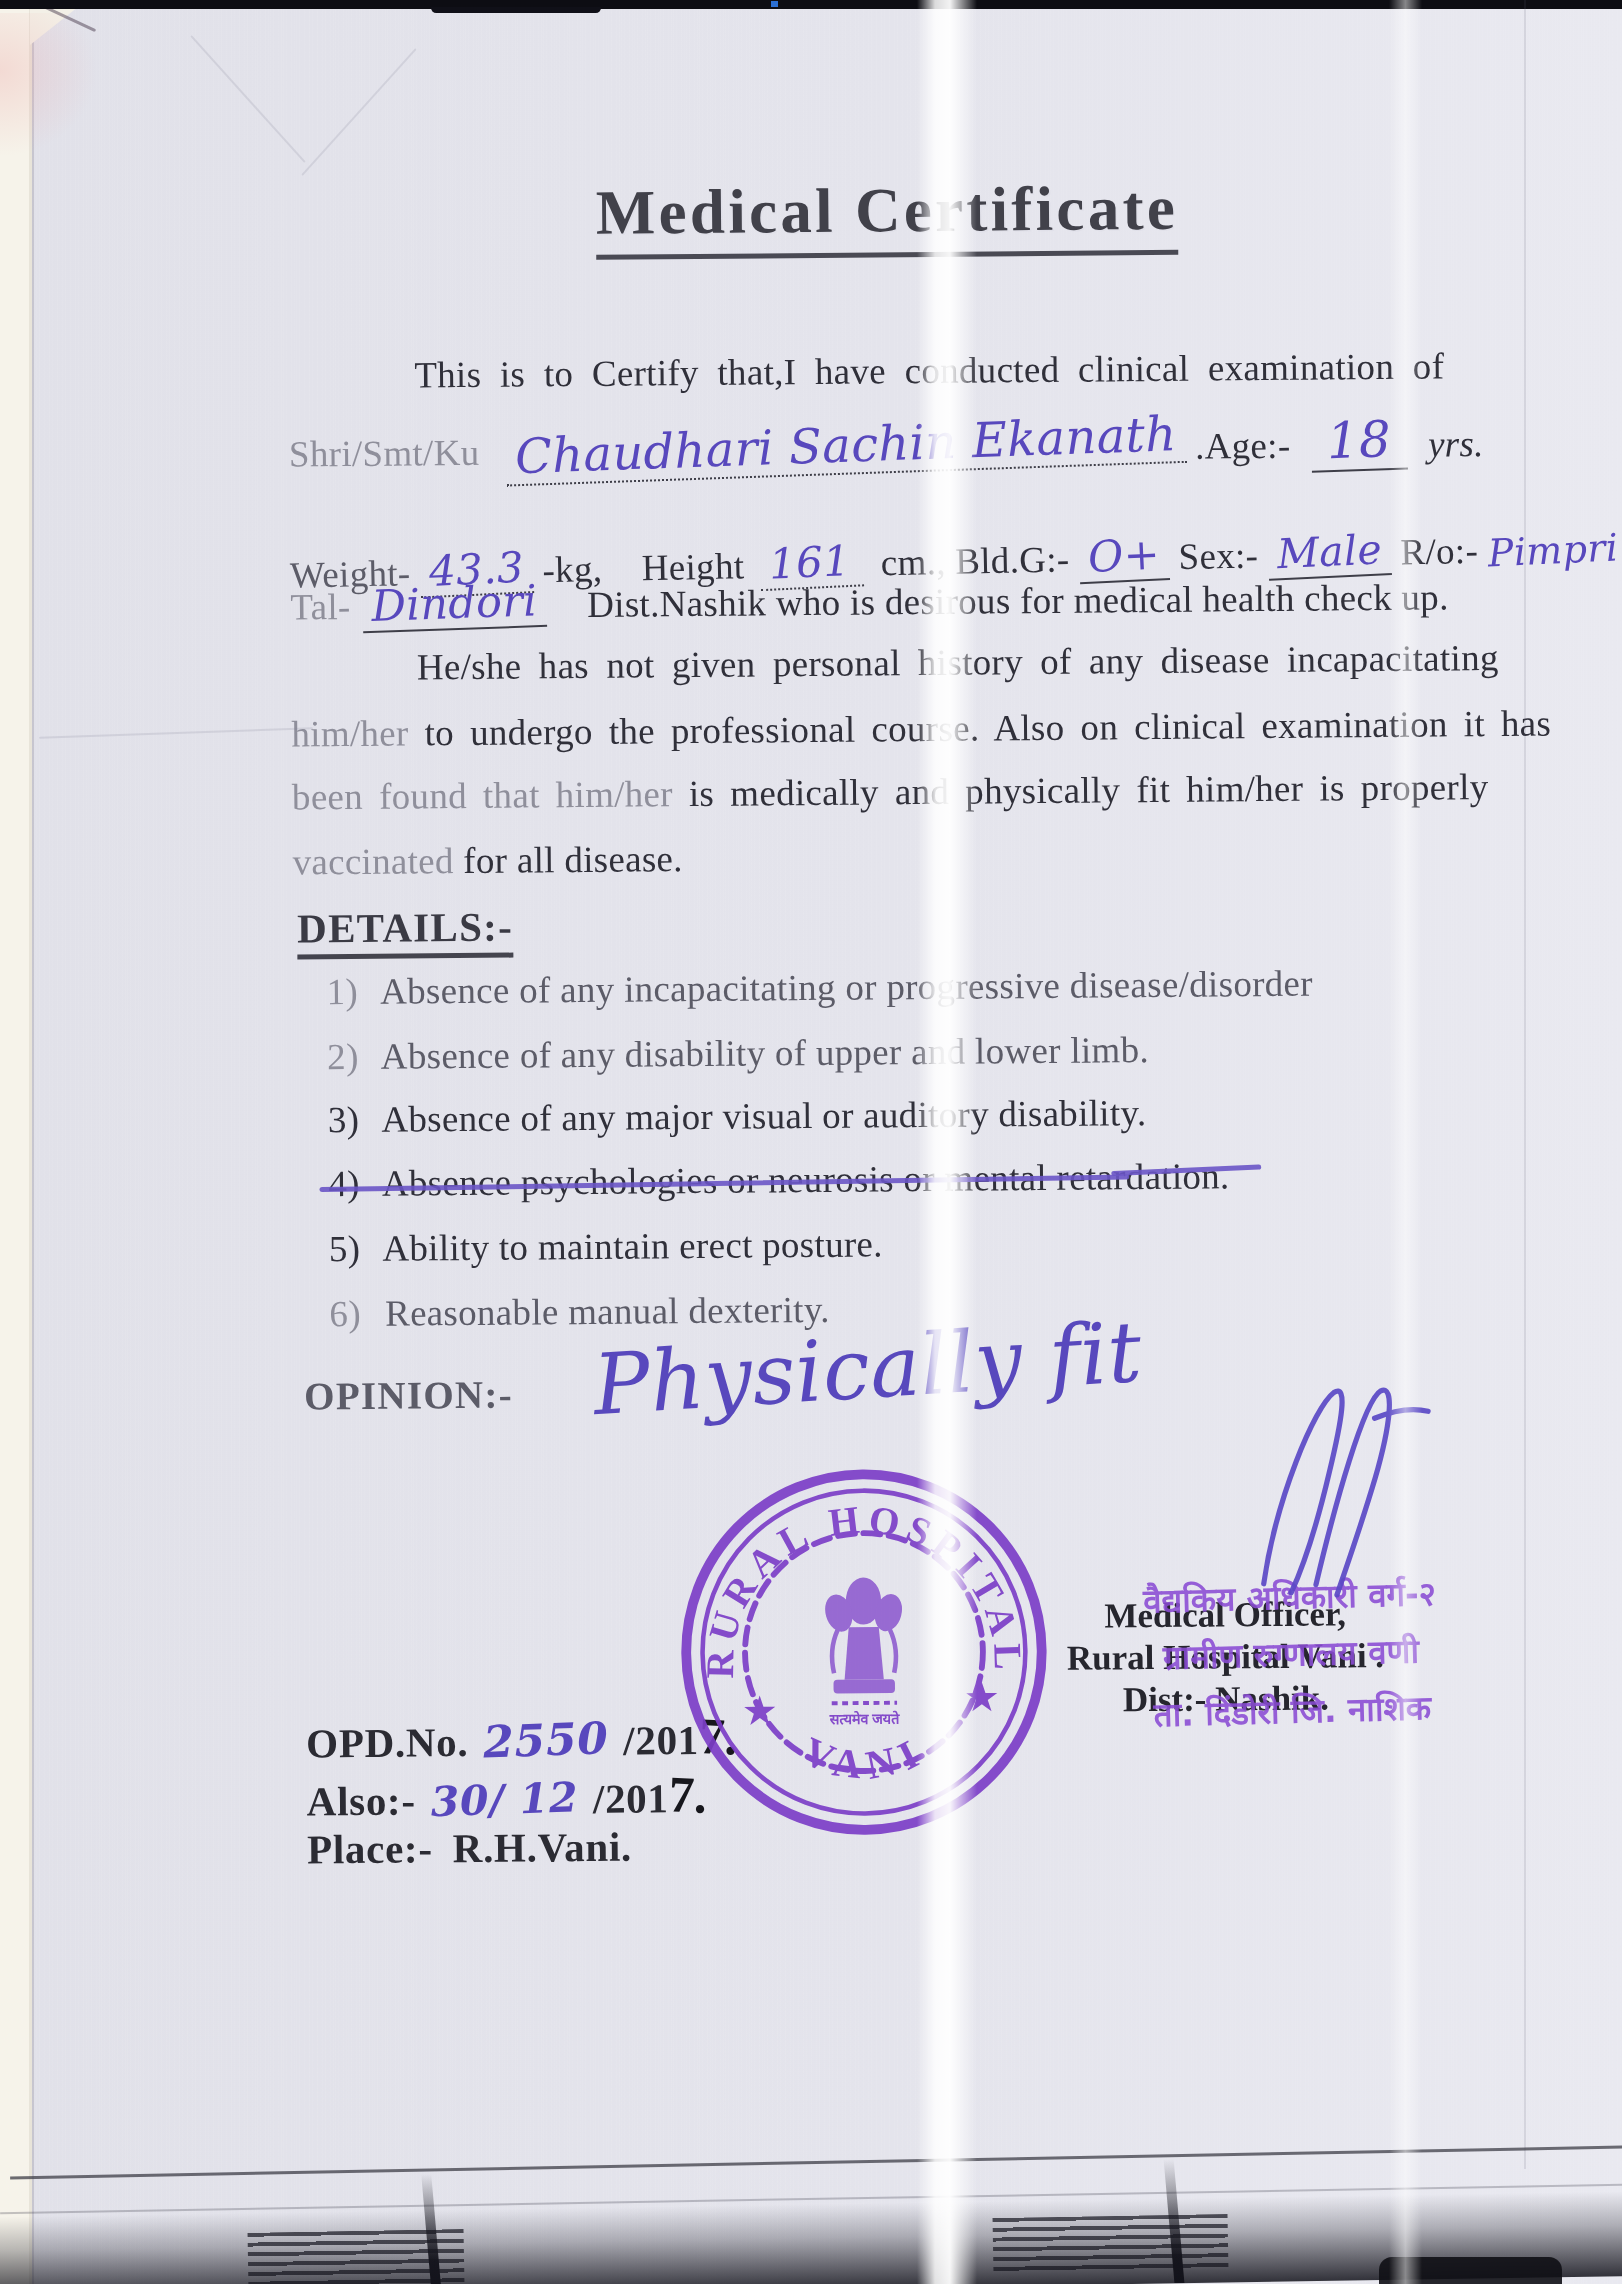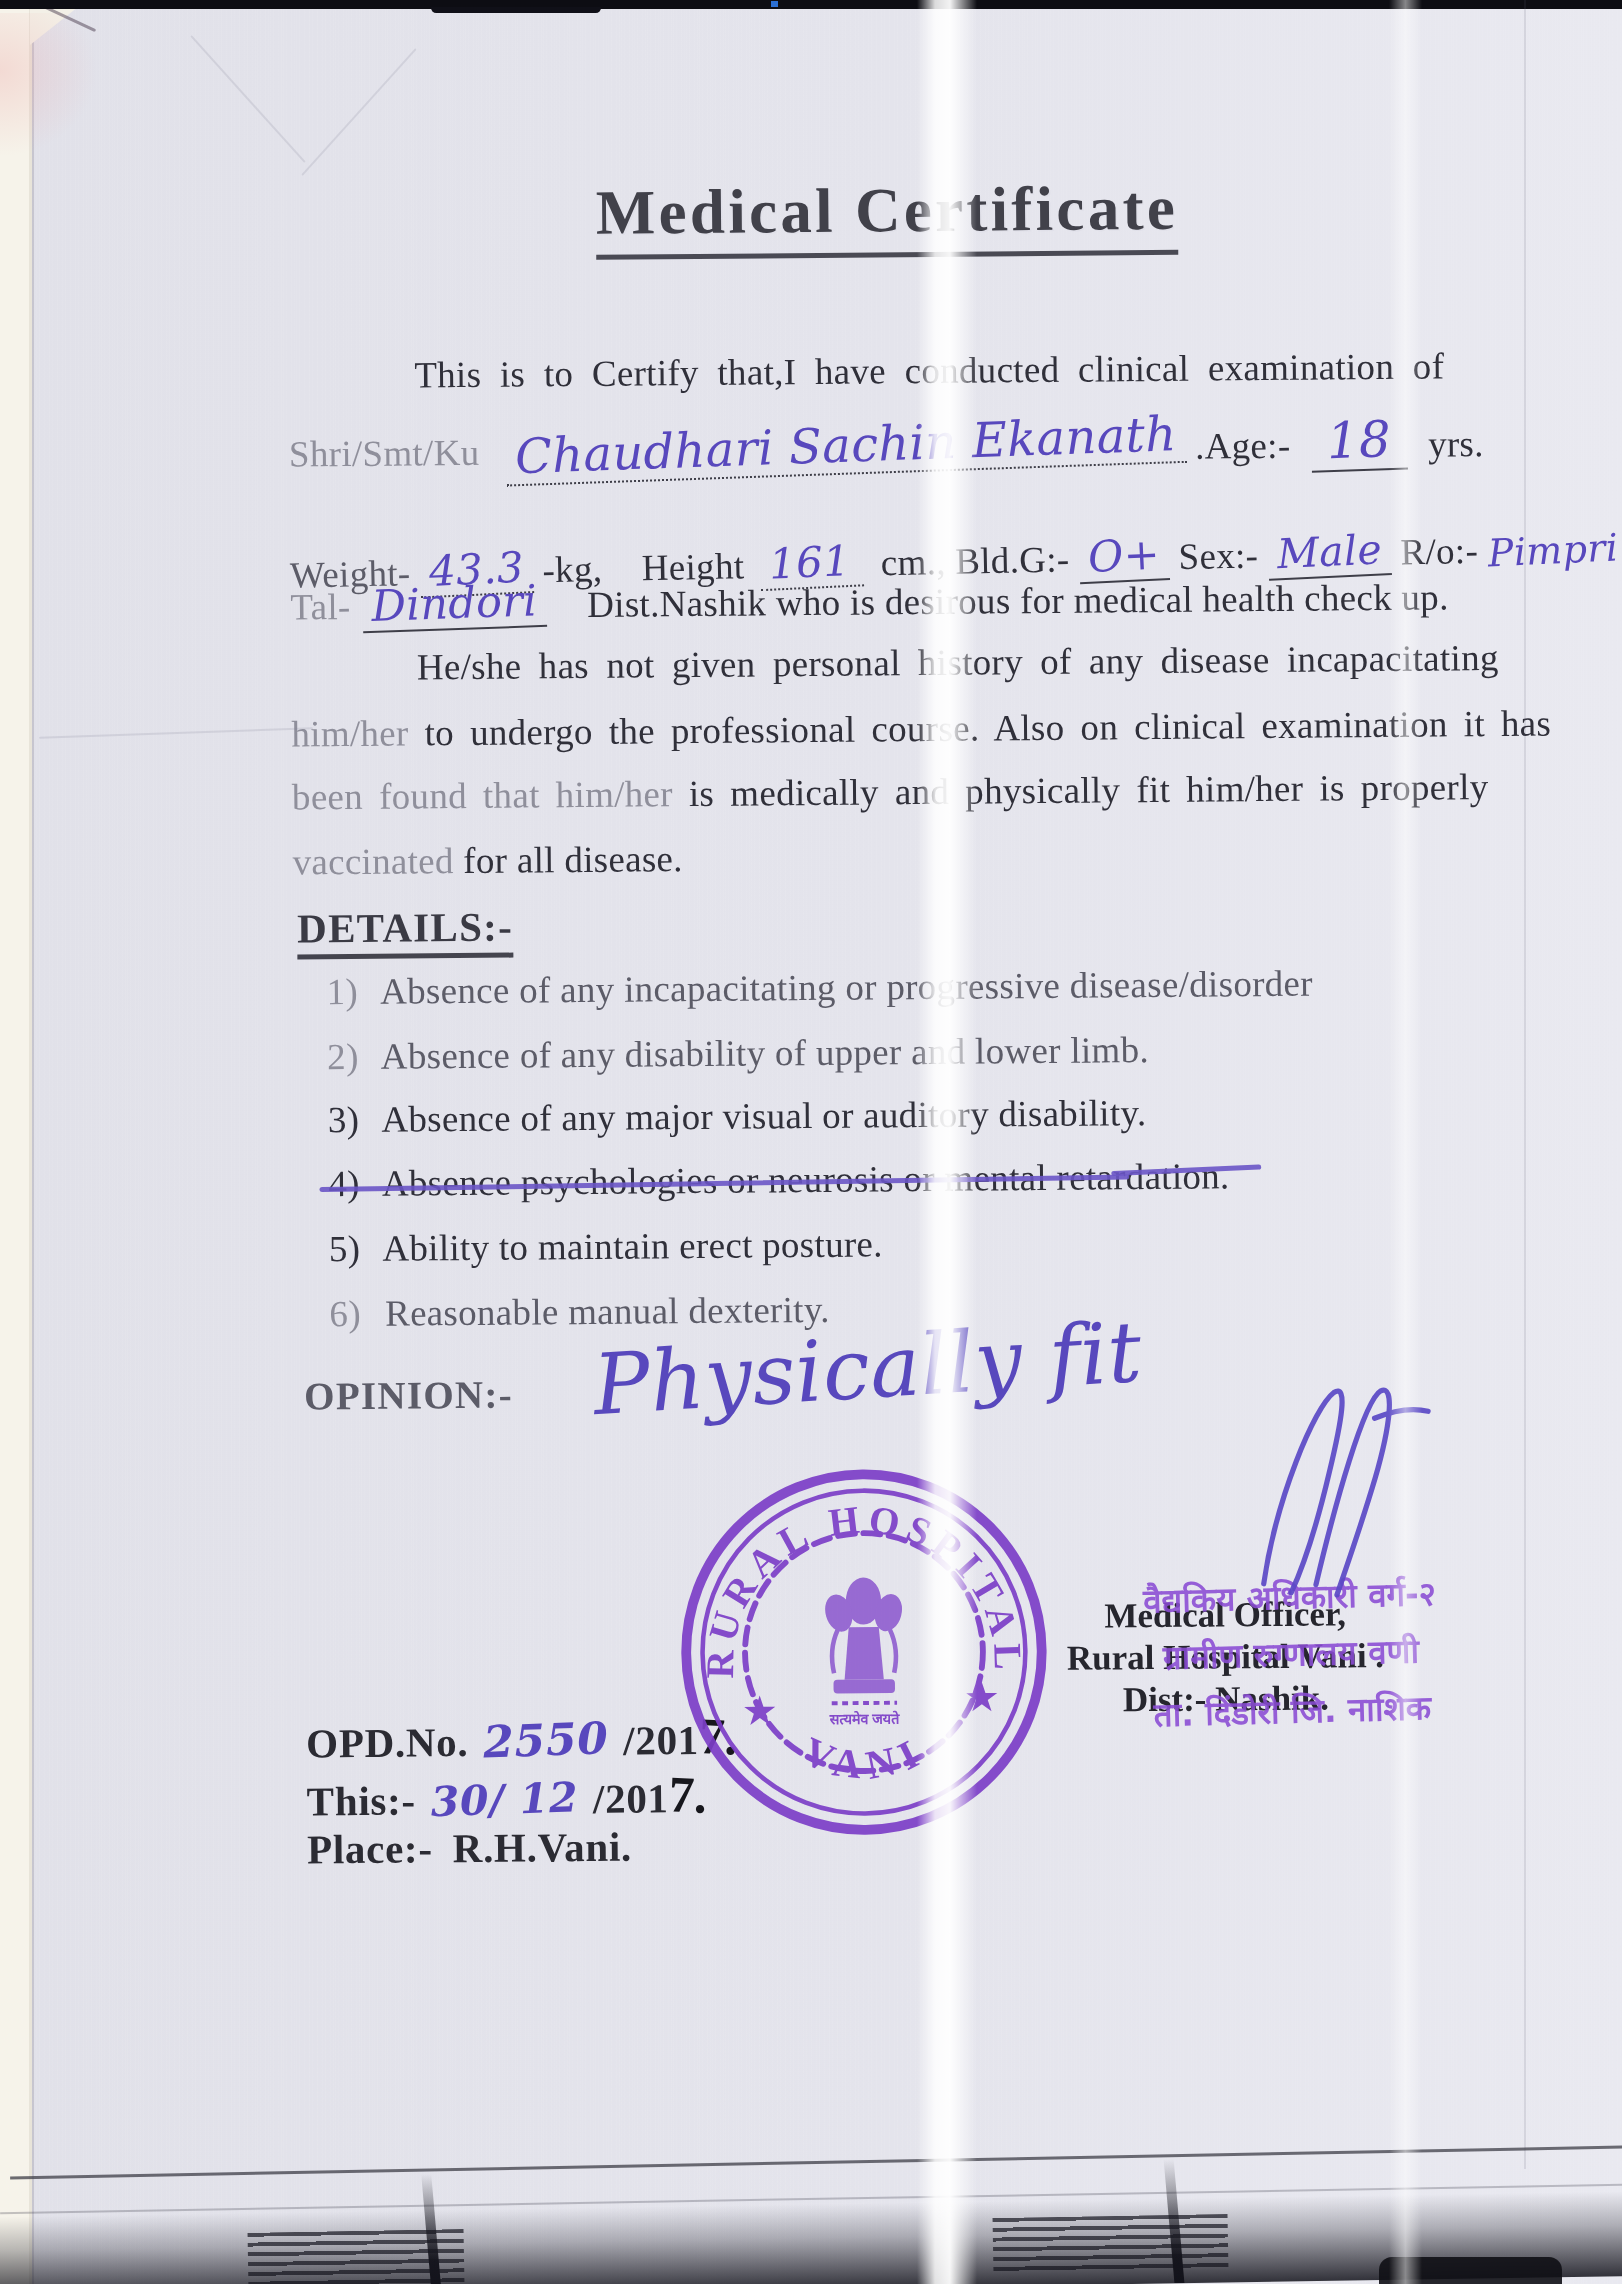--- a/index.html
+++ b/index.html
@@ -80,21 +80,21 @@
       <span class="title">Medical Certificate</span>
     </div>
 
     <div class="row" style="left:421px;top:350px;word-spacing:9.1px;">This is to Certify that,I have conducted clinical examination of</div>
 
     <div class="row" style="left:295px;top:416px;">
       <span class="faded">Shri/Smt/Ku</span>
       <span class="hand blank-dot" style="font-size:48px;margin-left:17px;min-width:575px;">Chaudhari Sachin Ekanath</span>
       <span class="printed">.Age:-</span>
       <span class="hand blank-sol" style="font-size:50px;margin-left:10.5px;min-width:78px;text-align:center;">18</span>
-      <span class="printed" style="margin-left:11.8px;">yrs.</span>
+      <span class="printed" style="margin-left:11.8px;font-style:italic;">yrs.</span>
     </div>
 
     <div class="row" style="left:295px;top:534px;transform:rotate(-0.7deg);">
       <span class="semifade">Weight-</span>
       <span class="hand blank-dot" style="font-size:42px;">43.3</span>
       <span class="printed">-kg,</span>
       <span class="printed" style="margin-left:30px;">Height</span>
       <span class="hand blank-dot" style="font-size:42px;margin-left:6.5px;min-width:85px;">161</span>
       <span class="printed" style="margin-left:7.8px;">cm., Bld.G:-</span>
       <span class="hand blank-sol" style="font-size:43px;">O+</span>
@@ -213,21 +213,21 @@
       <div>Rural Hospital Vani .</div>
       <div>Dist:- Nashik.</div>
     </div>
 
     <div class="row opd" style="left:301px;top:1706px;">
       <span>OPD.No.</span>
       <span class="hand" style="font-size:44px;margin:0 3.9px;">2550</span>
       <span>/201</span><span class="overwrite">7.</span>
     </div>
     <div class="row opd" style="left:301px;top:1764px;">
-      <span>This:-</span>
+      <span>Also:-</span>
       <span class="hand" style="font-size:41px;margin:0 3.9px;">30/ 12</span>
       <span>/201</span><span class="overwrite">7.</span>
     </div>
     <div class="row opd" style="left:301px;top:1821px;">
       <span>Place:-</span>
       <span style="margin-left:9.1px;">R.H.Vani.</span>
     </div>
 
   </div>
 

